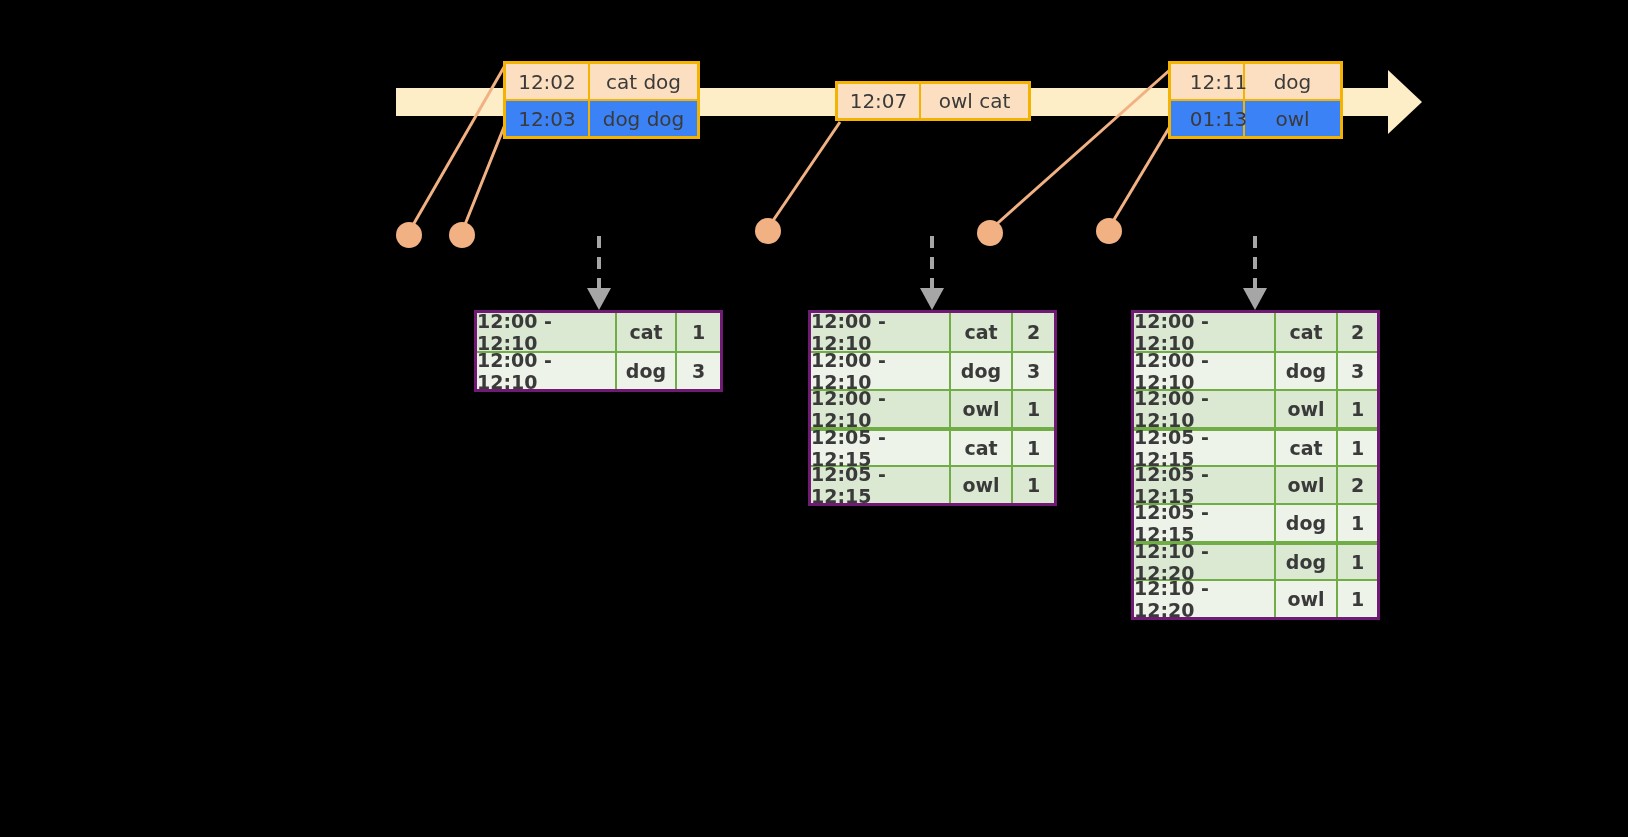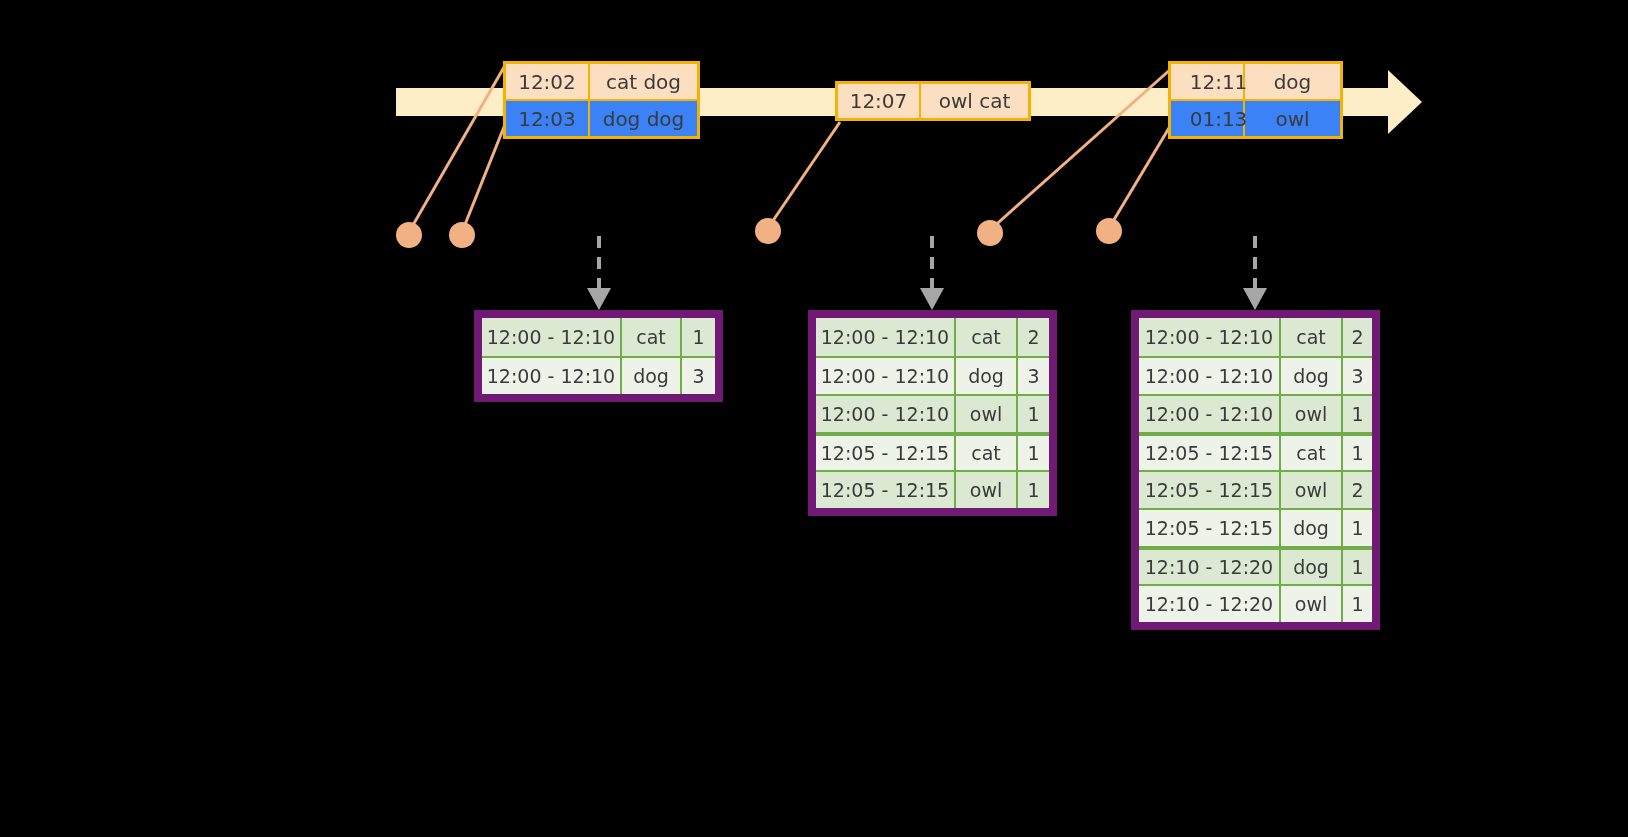--- a/index.html
+++ b/index.html
@@ -59,23 +59,24 @@
   
   .dot{
     position:absolute;width:26px;height:26px;border-radius:50%;
     background:#f2b183;
   }
   svg.links{position:absolute;left:0;top:0;width:1628px;height:837px;pointer-events:none;}
 
   
   .tbl{
     position:absolute;
-    border:8px solid #701a75;
+    border:3px solid #701a75;
     box-sizing:border-box;
     background:#14b8a6;
+    font-weight:bold;
   }
   .tr{
     display:flex;box-sizing:border-box;height:38px;
   }
   .tr.a{background:#dbe9d2;}
   .tr.b{background:#edf3e8;}
   .tr + .tr{border-top:2px solid #70ad47;}
   .tr.grp{border-top:4px solid #70ad47;}
   .td{
     box-sizing:border-box;

